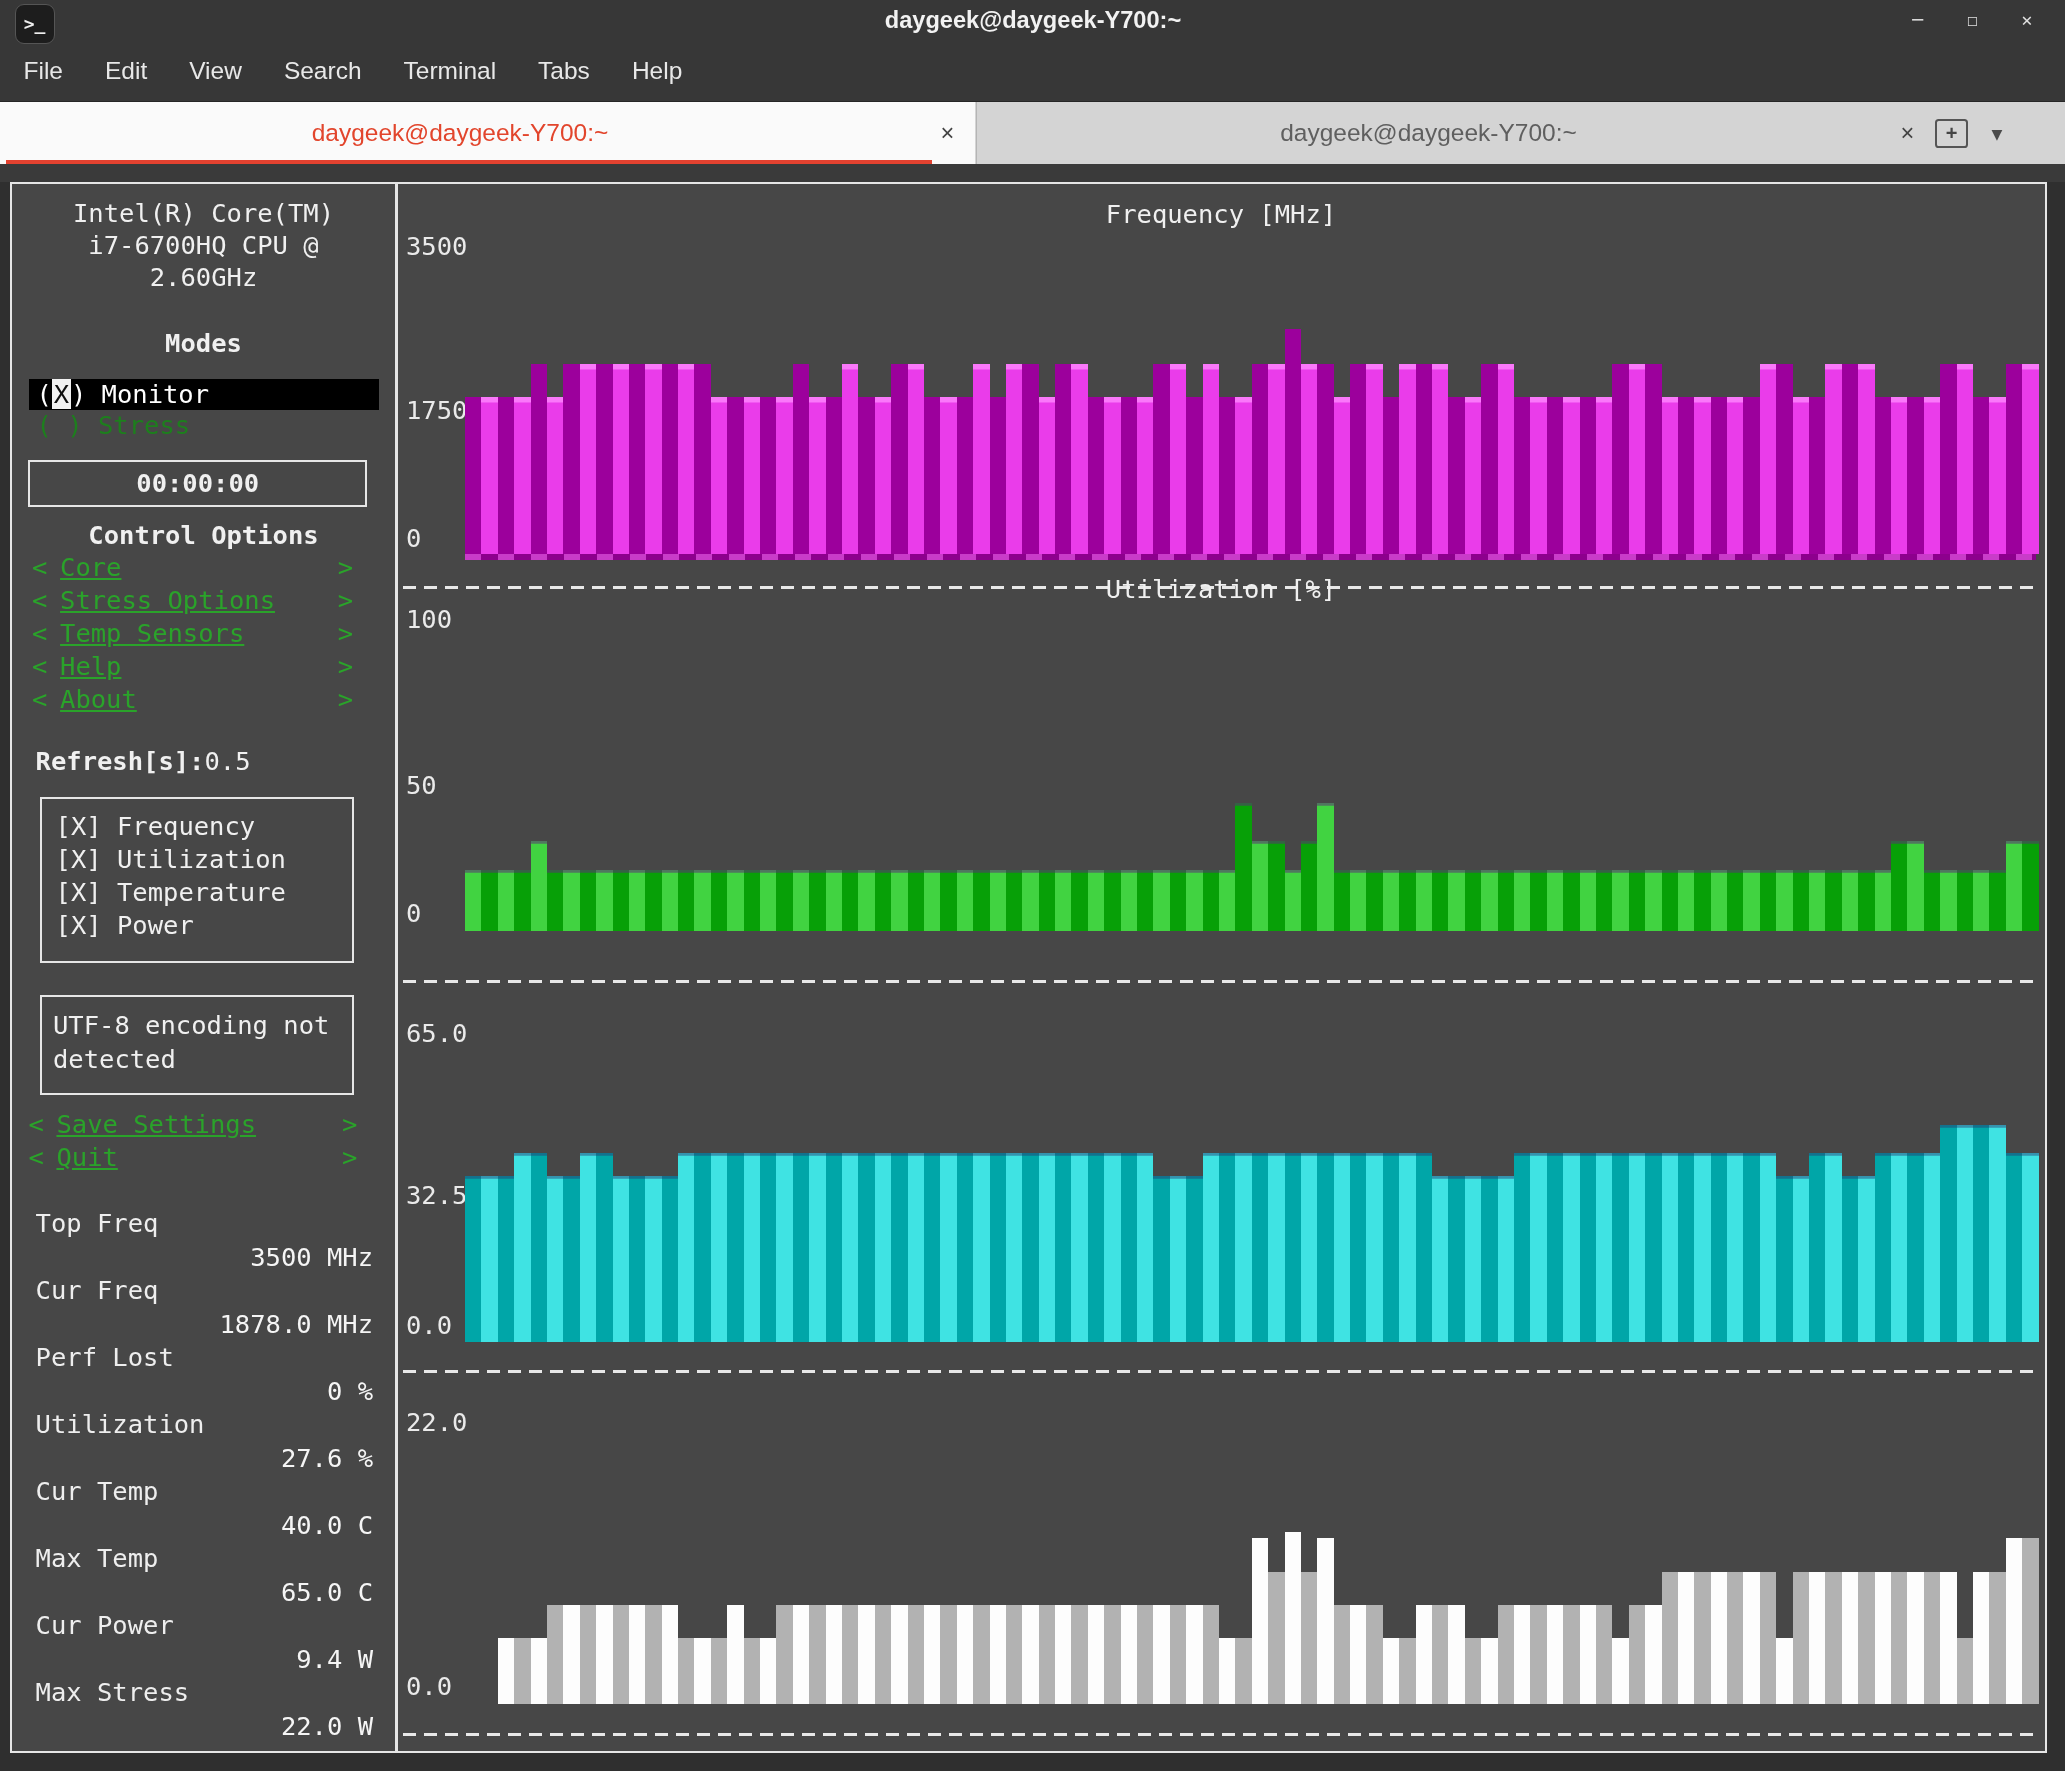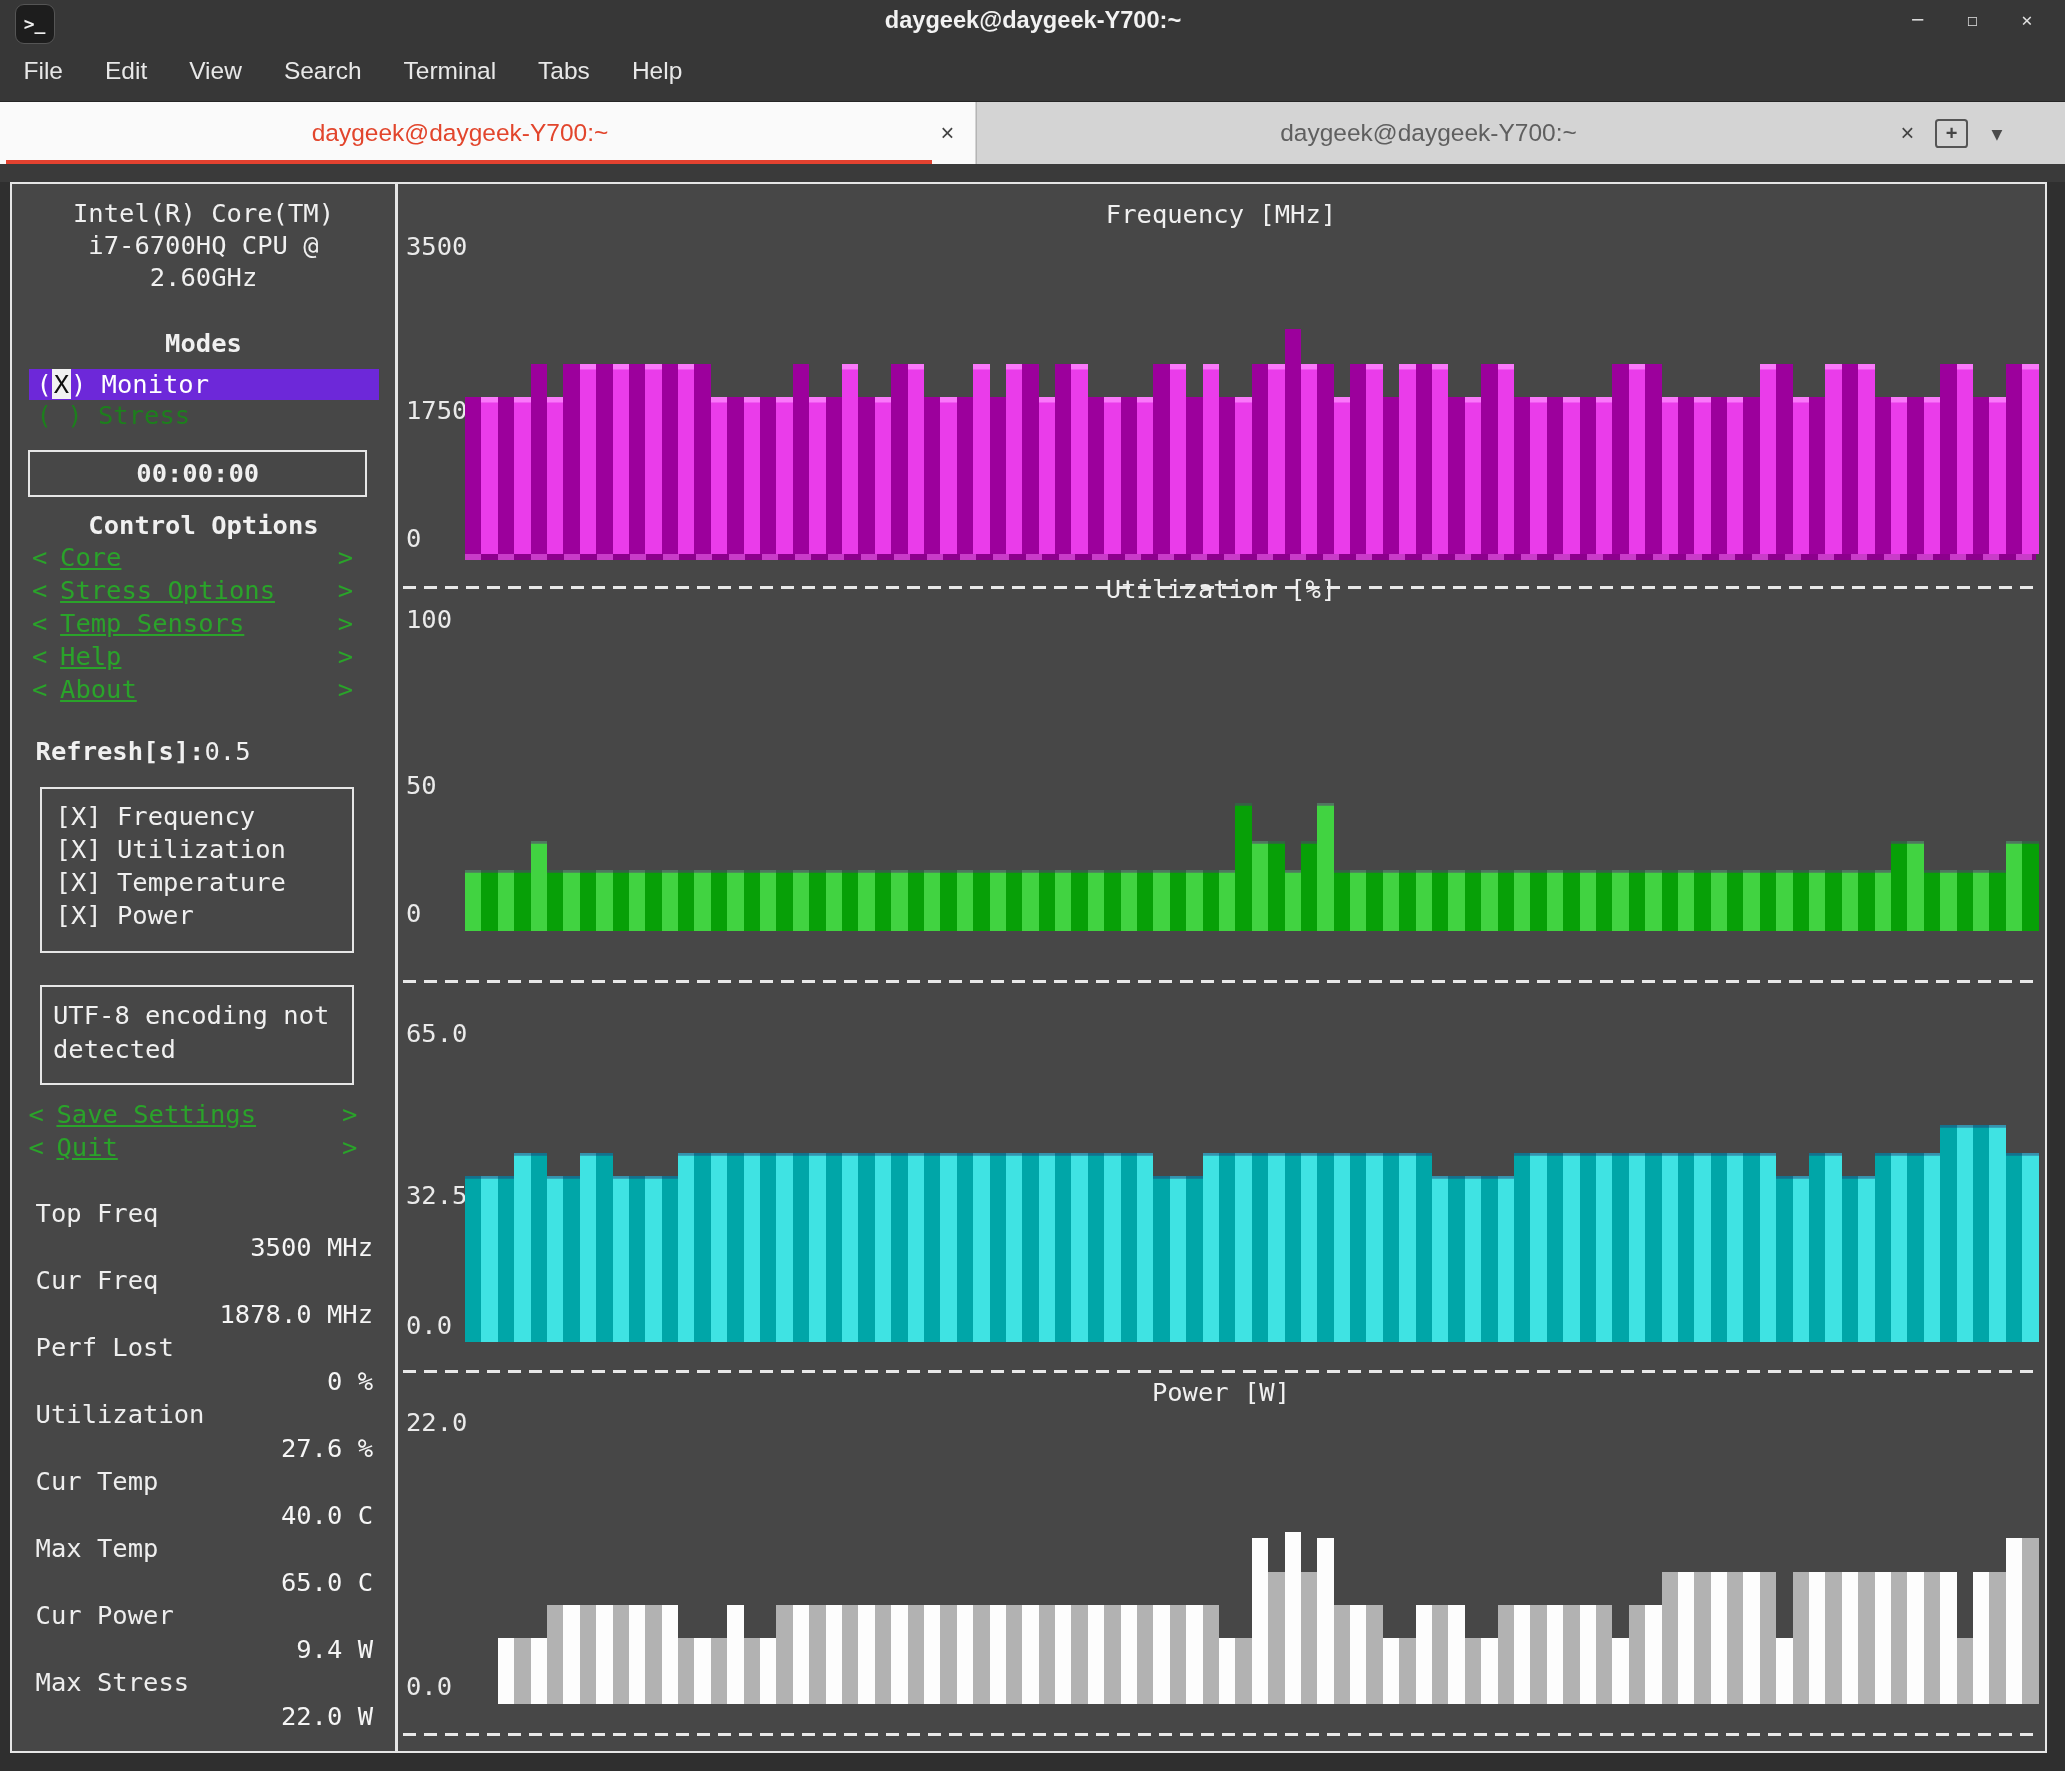--- a/index.html
+++ b/index.html
@@ -41,21 +41,21 @@
   
   .frame { position:absolute; top:182px; left:10px; width:2037px; height:1571px;
     border:2.7px solid #e6e6e6; background:#474747; color:#f0f0f0; font-size:25.5px; }
   .sidebar { position:absolute; left:0; top:0; width:383px; height:100%; overflow:hidden; }
   .vsep { position:absolute; left:383px; top:0; width:2.7px; height:100%; background:#e6e6e6; }
   .charts { position:absolute; left:385px; top:0; right:0; height:100%; }
   
   .cpu-name { margin-top:12.7px; text-align:center; line-height:32px; color:#f0f0f0; }
   .modes-heading { margin-top:35px; text-align:center; font-weight:bold; }
   .mode-row { height:31px; line-height:31px; margin:0 16.4px 0 17.3px; padding-left:7.3px; white-space:pre; }
-  .mode-selected { background:#6d28d9; color:#ffffff; margin-top:11px; }
+  .mode-selected { background:#000000; color:#ffffff; margin-top:21px; }
   .mode-unselected { color:#1d7f1d; }
   .cursor-cell { background:#f2f2f2; color:#111; padding:0 1.8px; }
   .timer-box { margin:19px 28px 0 16.4px; height:47px; border:2.7px solid #e6e6e6;
     display:flex; align-items:center; justify-content:center; font-weight:bold; }
   .ctrl-heading { margin-top:13.6px; text-align:center; font-weight:bold; }
   .btn-list { margin-top:0.9px; }
   .green-btn { display:flex; height:33px; line-height:33px; margin-left:20px; width:321px; color:#2aa32a; }
   .green-btn .lbl { flex:1; text-decoration:underline; padding-left:12.7px; }
   .refresh-row { margin-top:29px; padding-left:23.6px; height:33px; line-height:33px; }
   .refresh-row b { font-weight:bold; }
@@ -538,21 +538,20 @@
             <div class="bar bright" style="height: 72.3077%; background: rgb(63, 227, 227);"></div>
             <div class="bar dark" style="height: 72.3077%; background: rgb(0, 166, 168);"></div>
             <div class="bar bright" style="height: 72.3077%; background: rgb(63, 227, 227);"></div>
             <div class="bar dark" style="height: 63.0769%; background: rgb(0, 166, 168);"></div>
             <div class="bar bright" style="height: 63.0769%; background: rgb(63, 227, 227);"></div>
           </div>
       </div>
       <div class="dash dash3"></div>
 
       <div class="chart-sec sec-power">
-        <div class="chart-title">Power [W]</div>
         <div class="ylab yl0">22.0</div>
         <div class="ylab yl1">0.0</div>
         <div class="plot">
             <div class="bar bright" style="height: 0%; background: rgb(253, 253, 253); box-shadow: none;"></div>
             <div class="bar dark" style="height: 0%; background: rgb(178, 178, 178); box-shadow: none;"></div>
             <div class="bar bright" style="height: 22.7273%; background: rgb(253, 253, 253);"></div>
             <div class="bar dark" style="height: 22.7273%; background: rgb(178, 178, 178);"></div>
             <div class="bar bright" style="height: 22.7273%; background: rgb(253, 253, 253);"></div>
             <div class="bar dark" style="height: 34.0909%; background: rgb(178, 178, 178);"></div>
             <div class="bar bright" style="height: 34.0909%; background: rgb(253, 253, 253);"></div>

